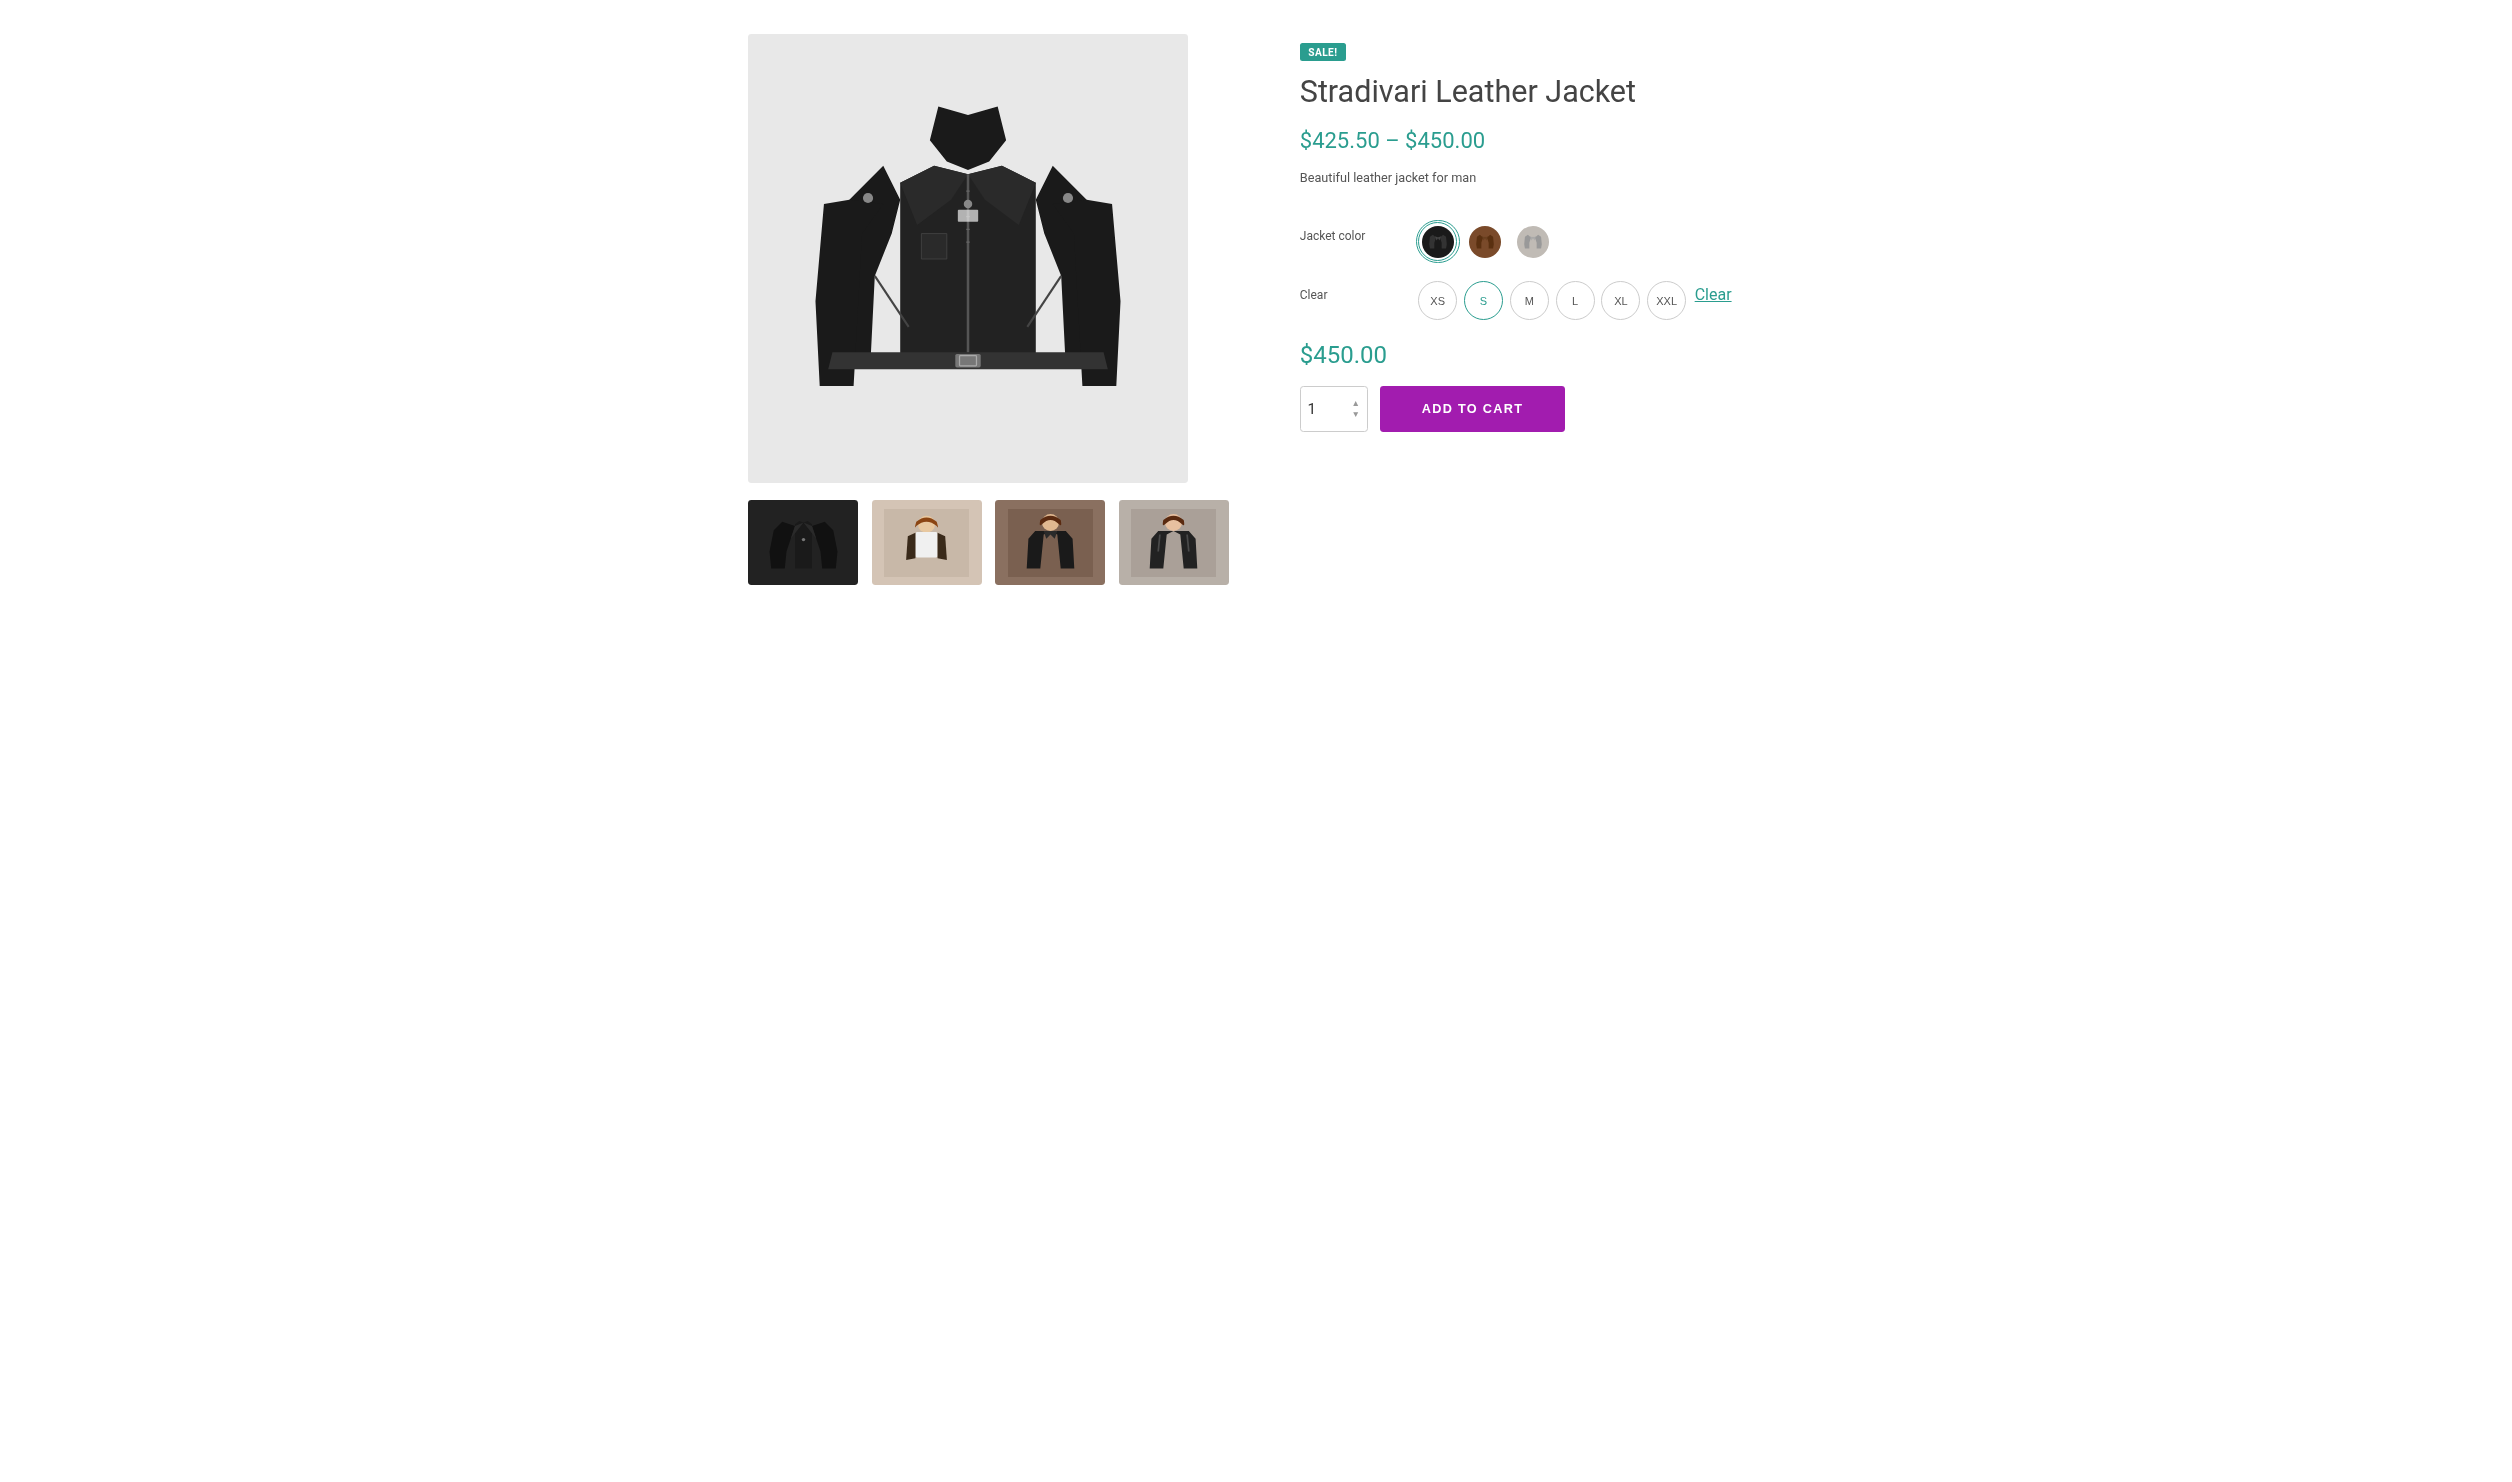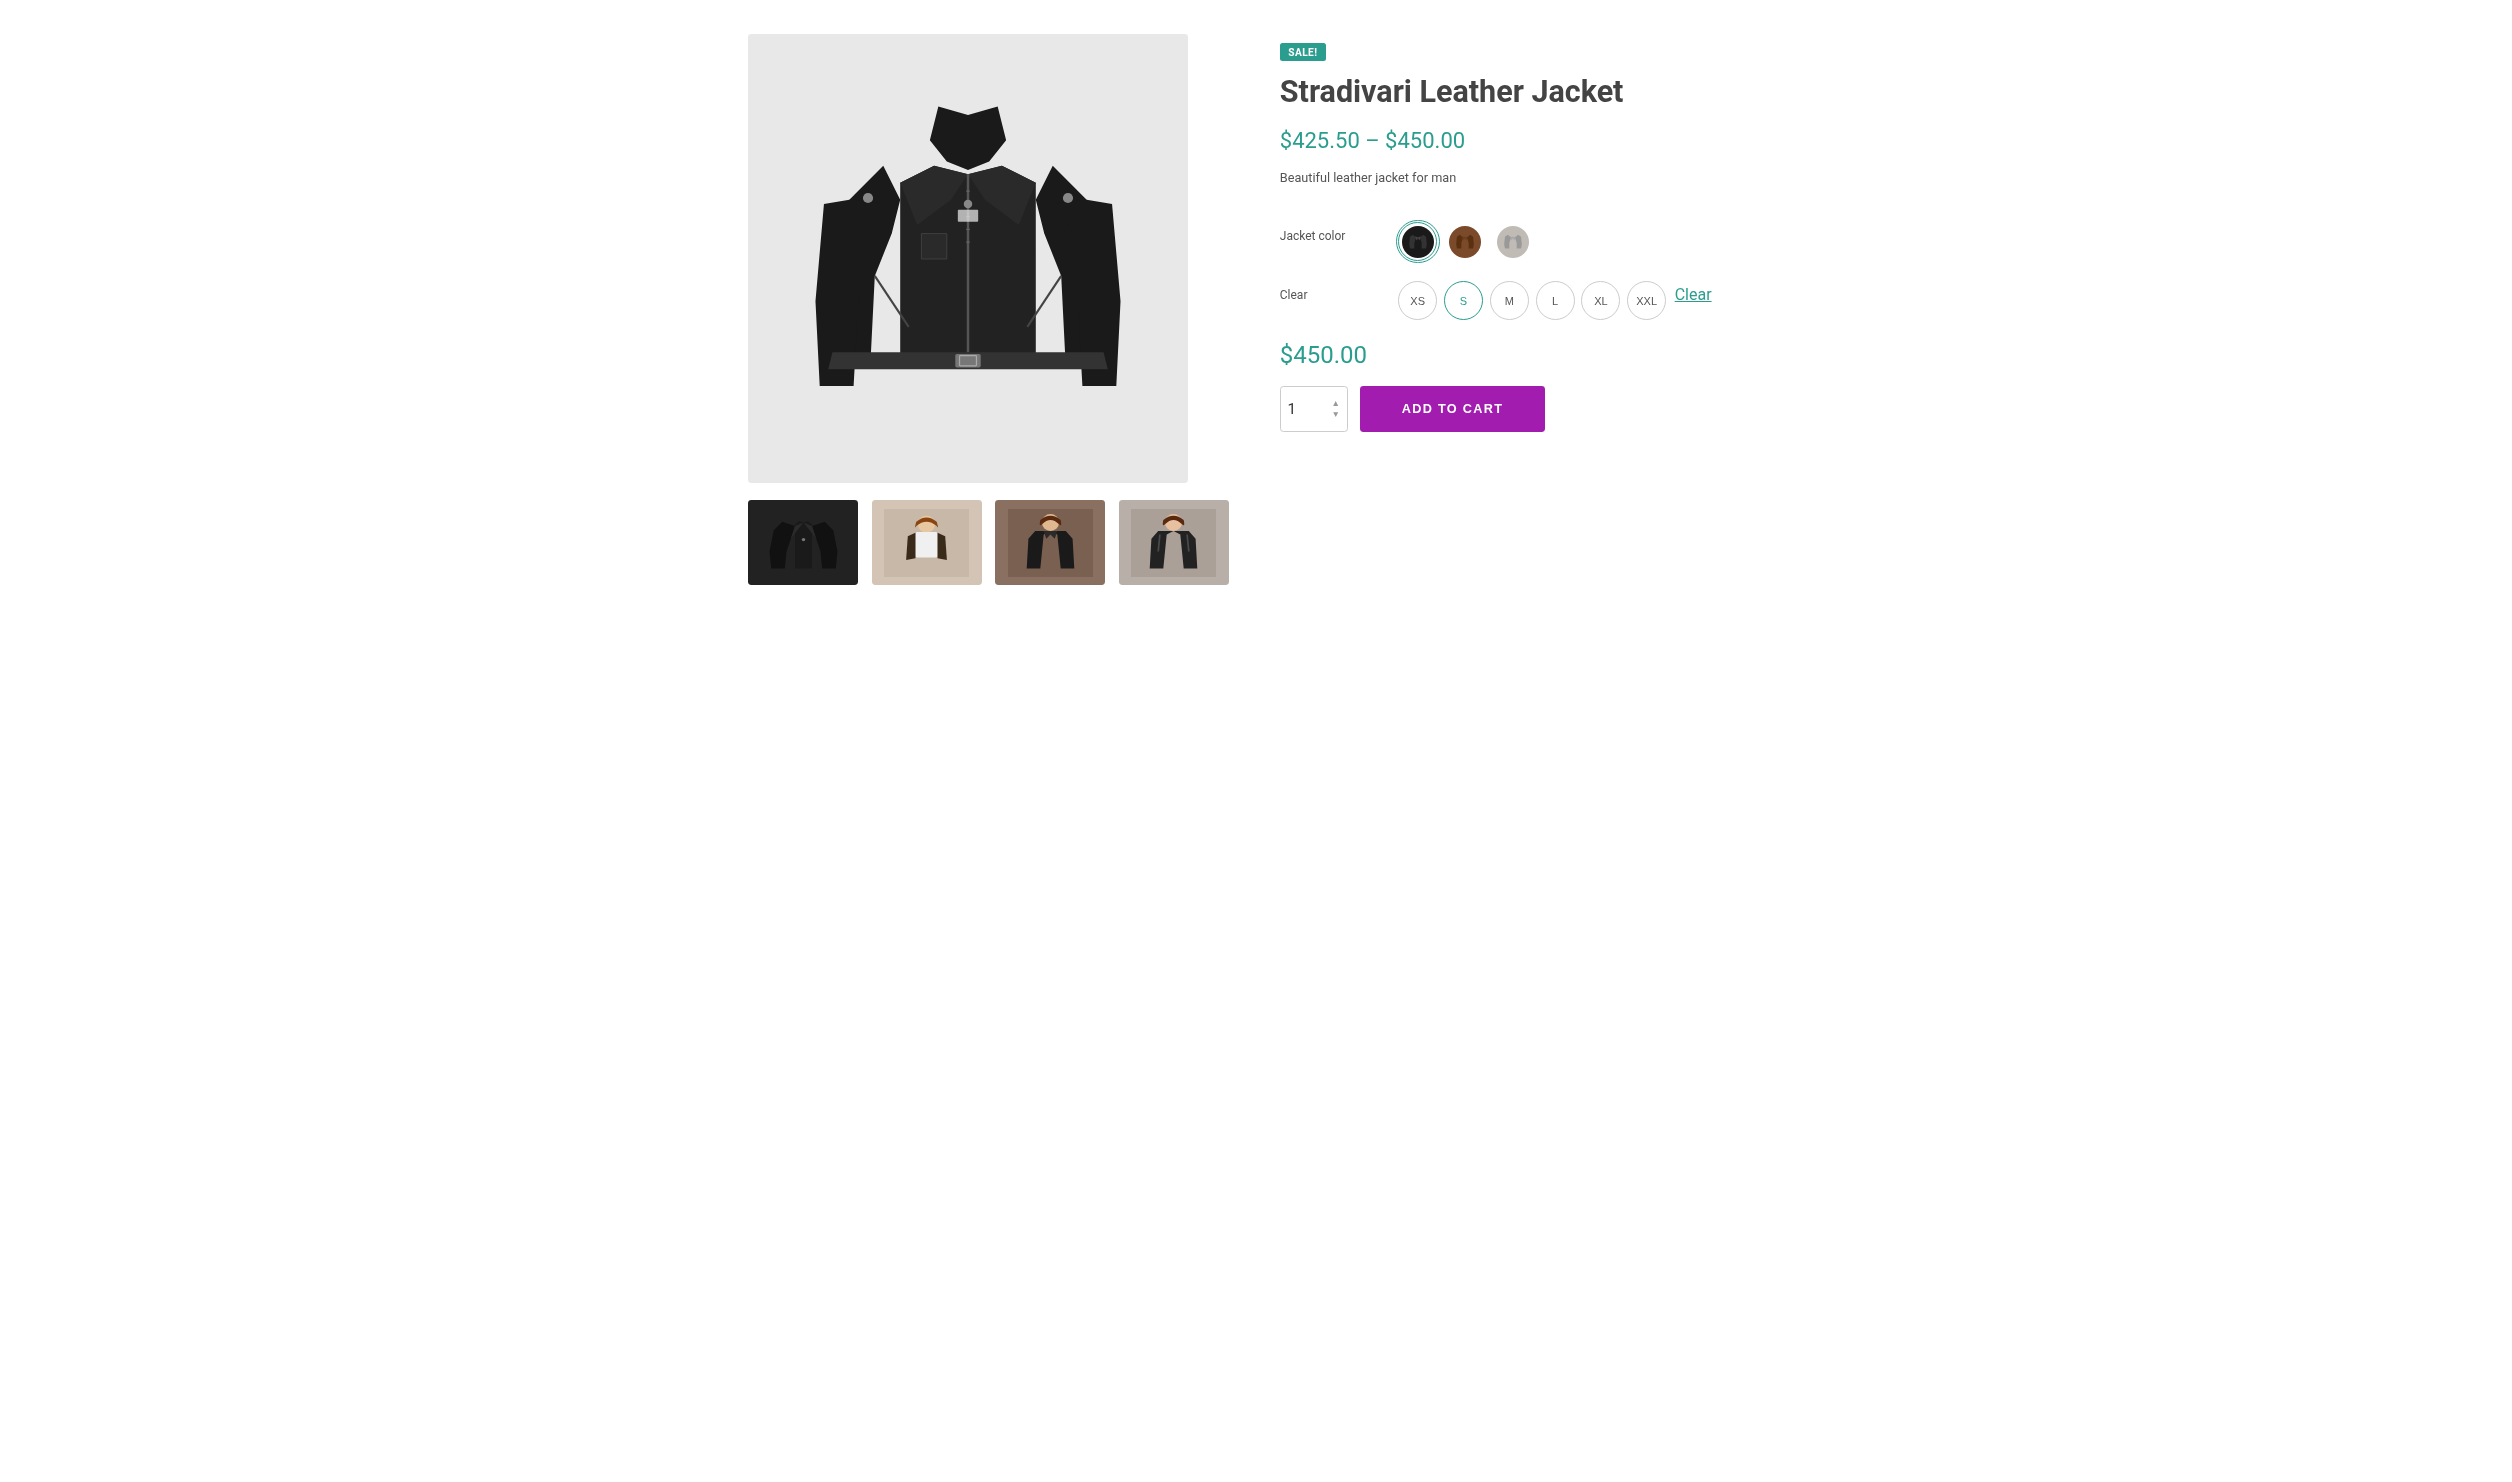--- a/index.html
+++ b/index.html
@@ -6,21 +6,21 @@
     body {
       font-family: -apple-system, BlinkMacSystemFont, 'Segoe UI', Roboto, sans-serif;
       background: #fff;
       color: #333;
       min-height: 100vh;
       padding: 34px;
     }
 
     .product-page {
       display: flex;
-      gap: 51px;
+      gap: 71px;
       max-width: 1016px;
       margin: 0 auto;
     }
 
     .product-images {
       flex: 0 0 440px;
     }
 
     .main-image-container {
       width: 440px;
@@ -94,21 +94,21 @@
       font-size: 10.2px;
       font-weight: 700;
       padding: 3.4px 8.5px;
       border-radius: 2.5px;
       letter-spacing: 0.4px;
       margin-bottom: 13.6px;
     }
 
     .product-title {
       font-size: 30.5px;
-      font-weight: 700;
+      font-weight: 400;
       color: #444;
       line-height: 1.2;
       margin-bottom: 17px;
     }
 
     .price-range {
       font-size: 22px;
       color: #2a9d8f;
       font-weight: 400;
       margin-bottom: 17px;

